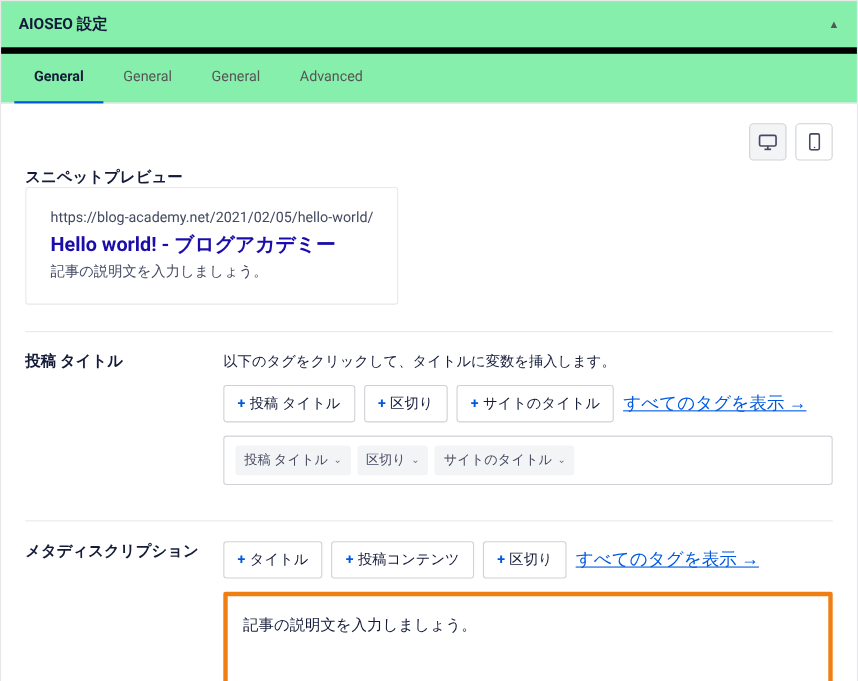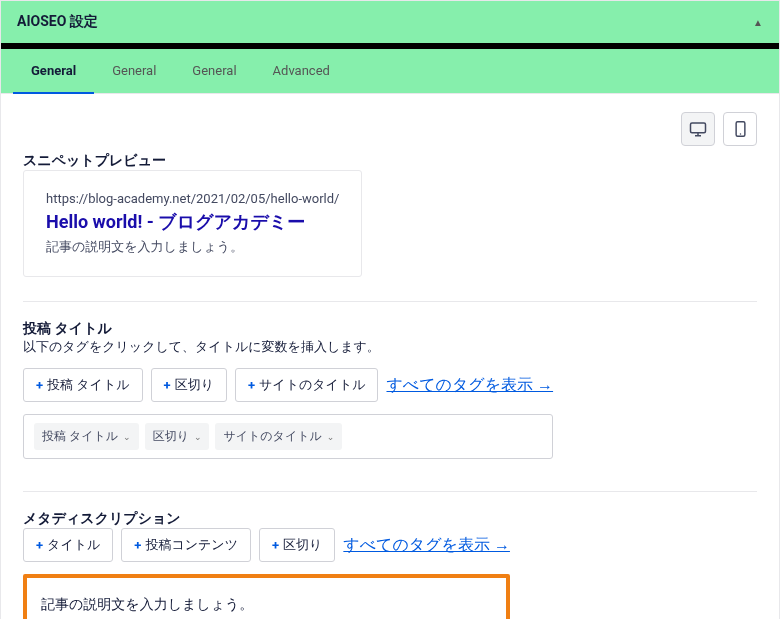--- a/index.html
+++ b/index.html
@@ -73,21 +73,20 @@
       background: #f3f4f5;
     }
     .row {
       display: flex;
       align-items: flex-start;
       padding: 18px 0 6px 0;
     }
     .row + .row {
       border-top: 1px solid #e8e8eb;
       margin-top: 18px;
-      flex-direction: column;
     }
     .row-label {
       width: 180px;
       font-weight: 700;
       font-size: 14px;
       color: #141b38;
       flex-shrink: 0;
     }
     .row-body {
       flex: 1;

